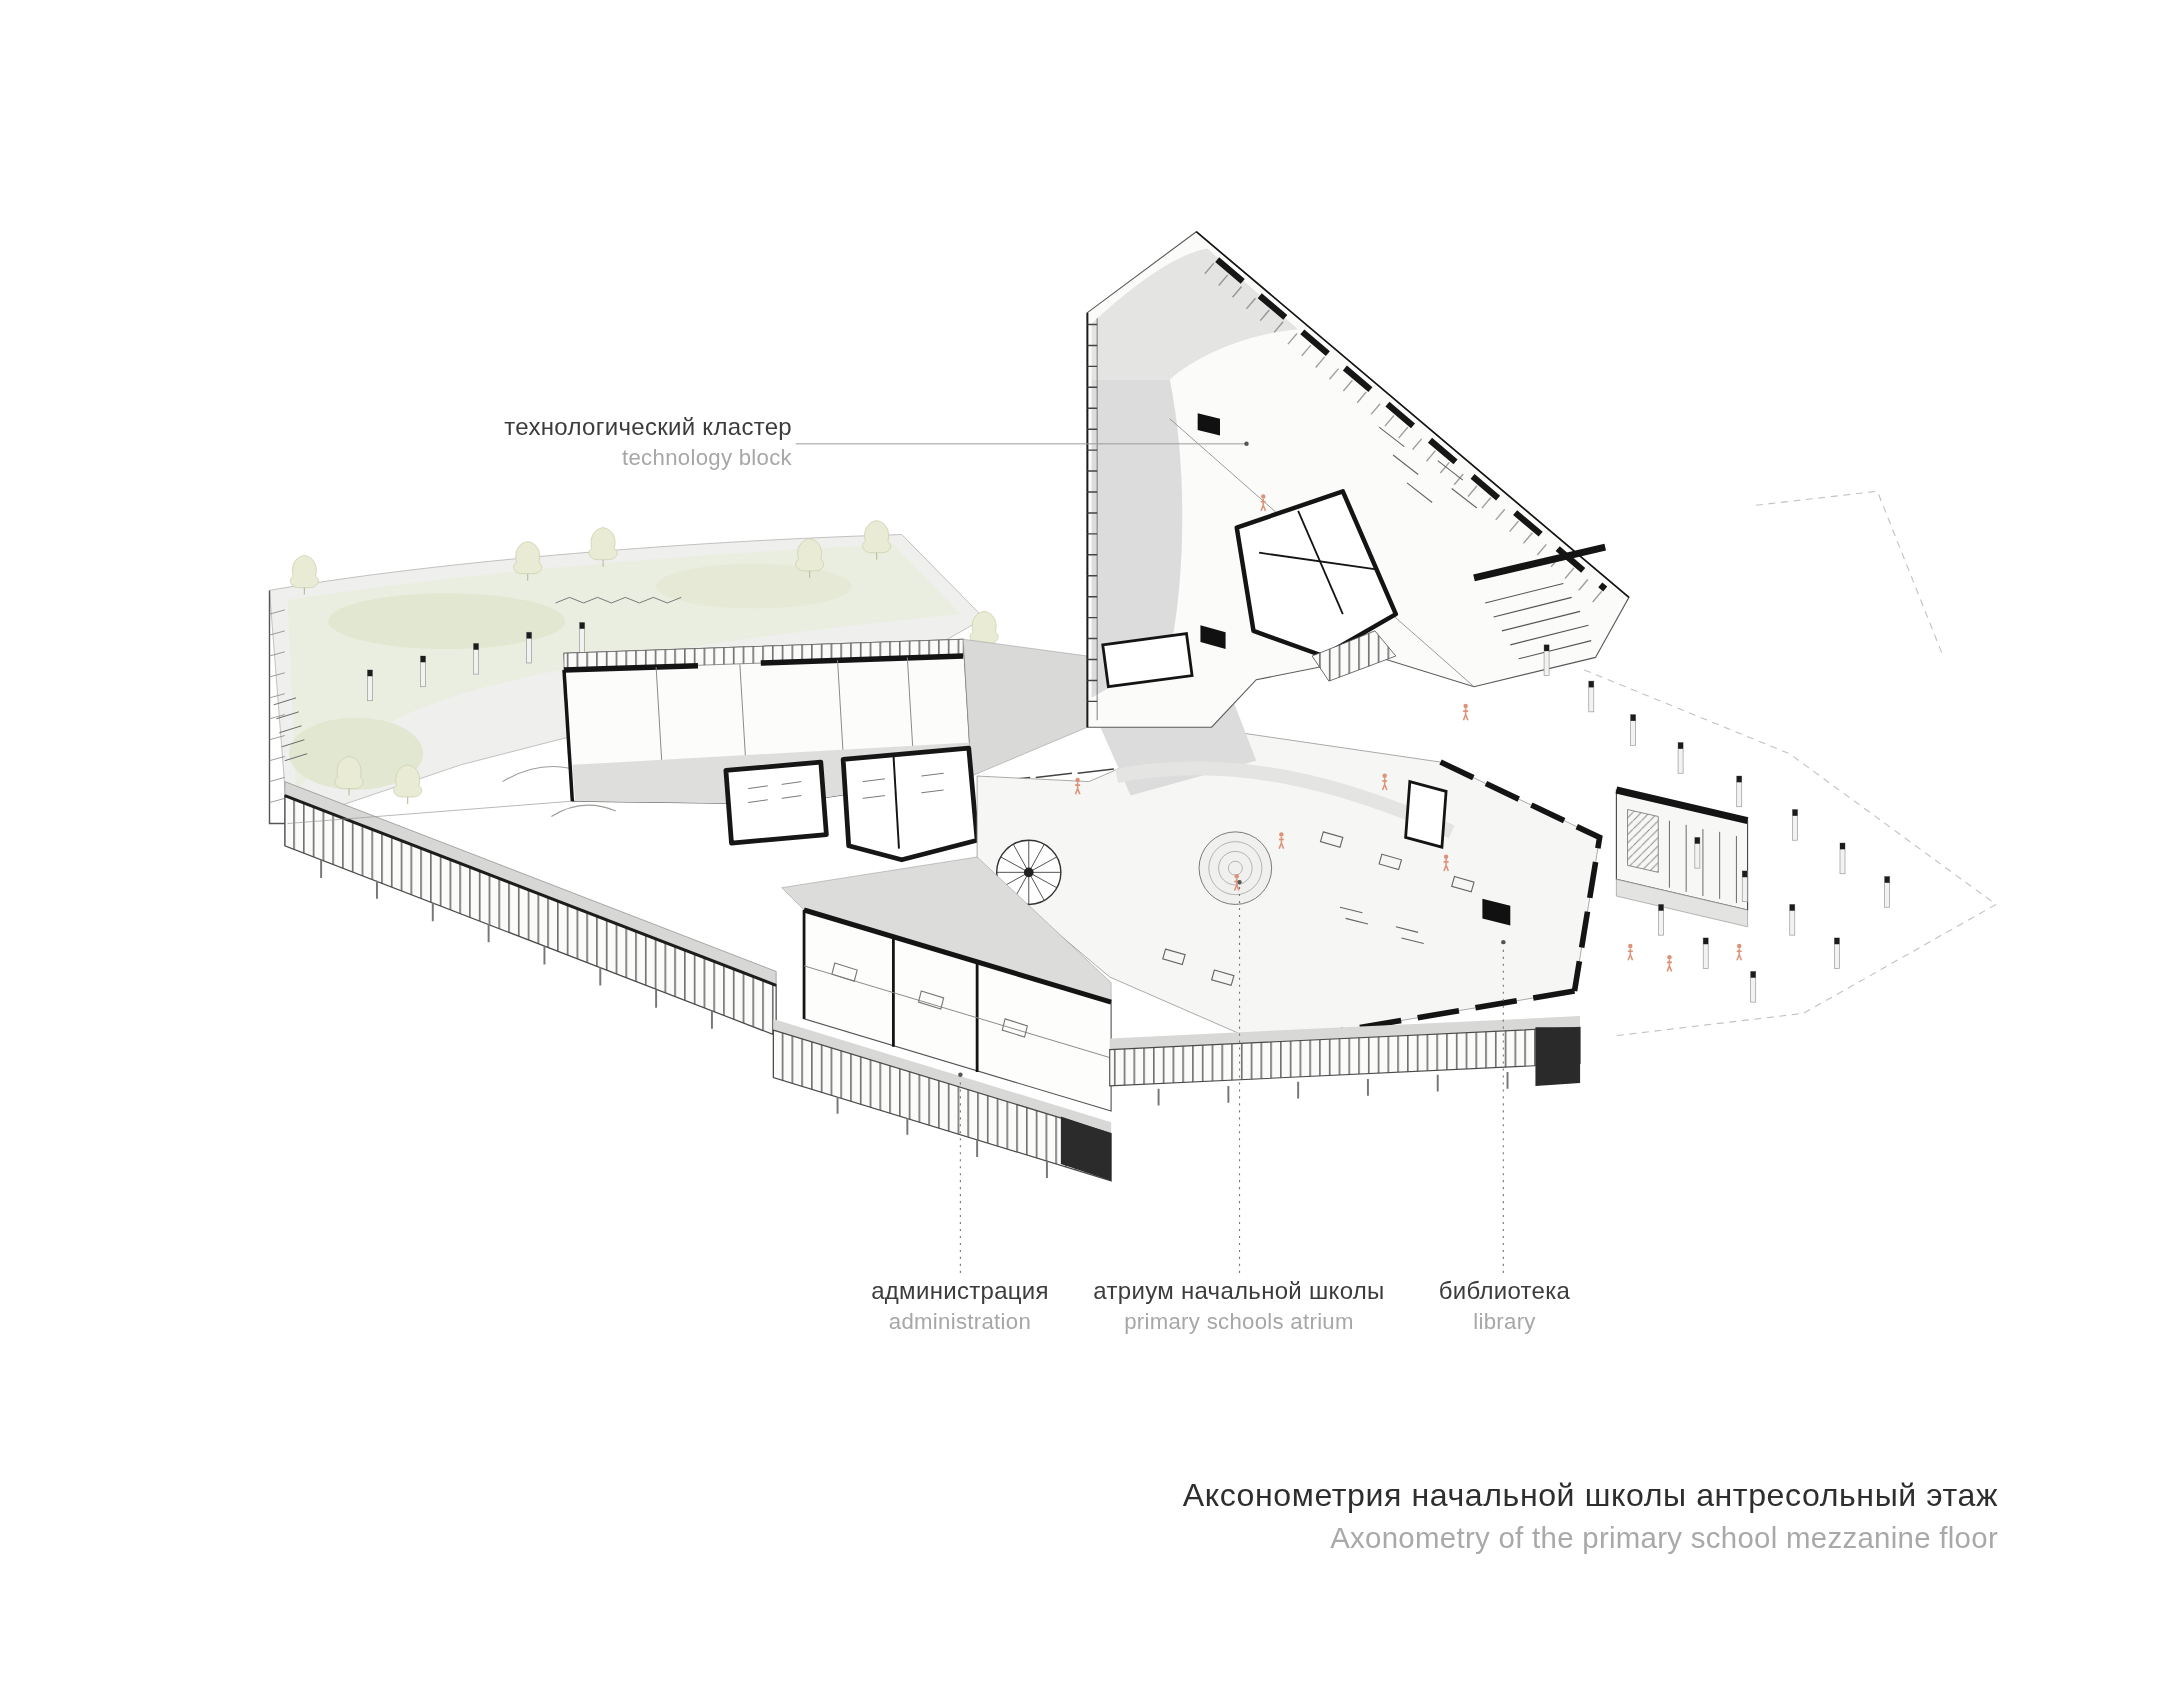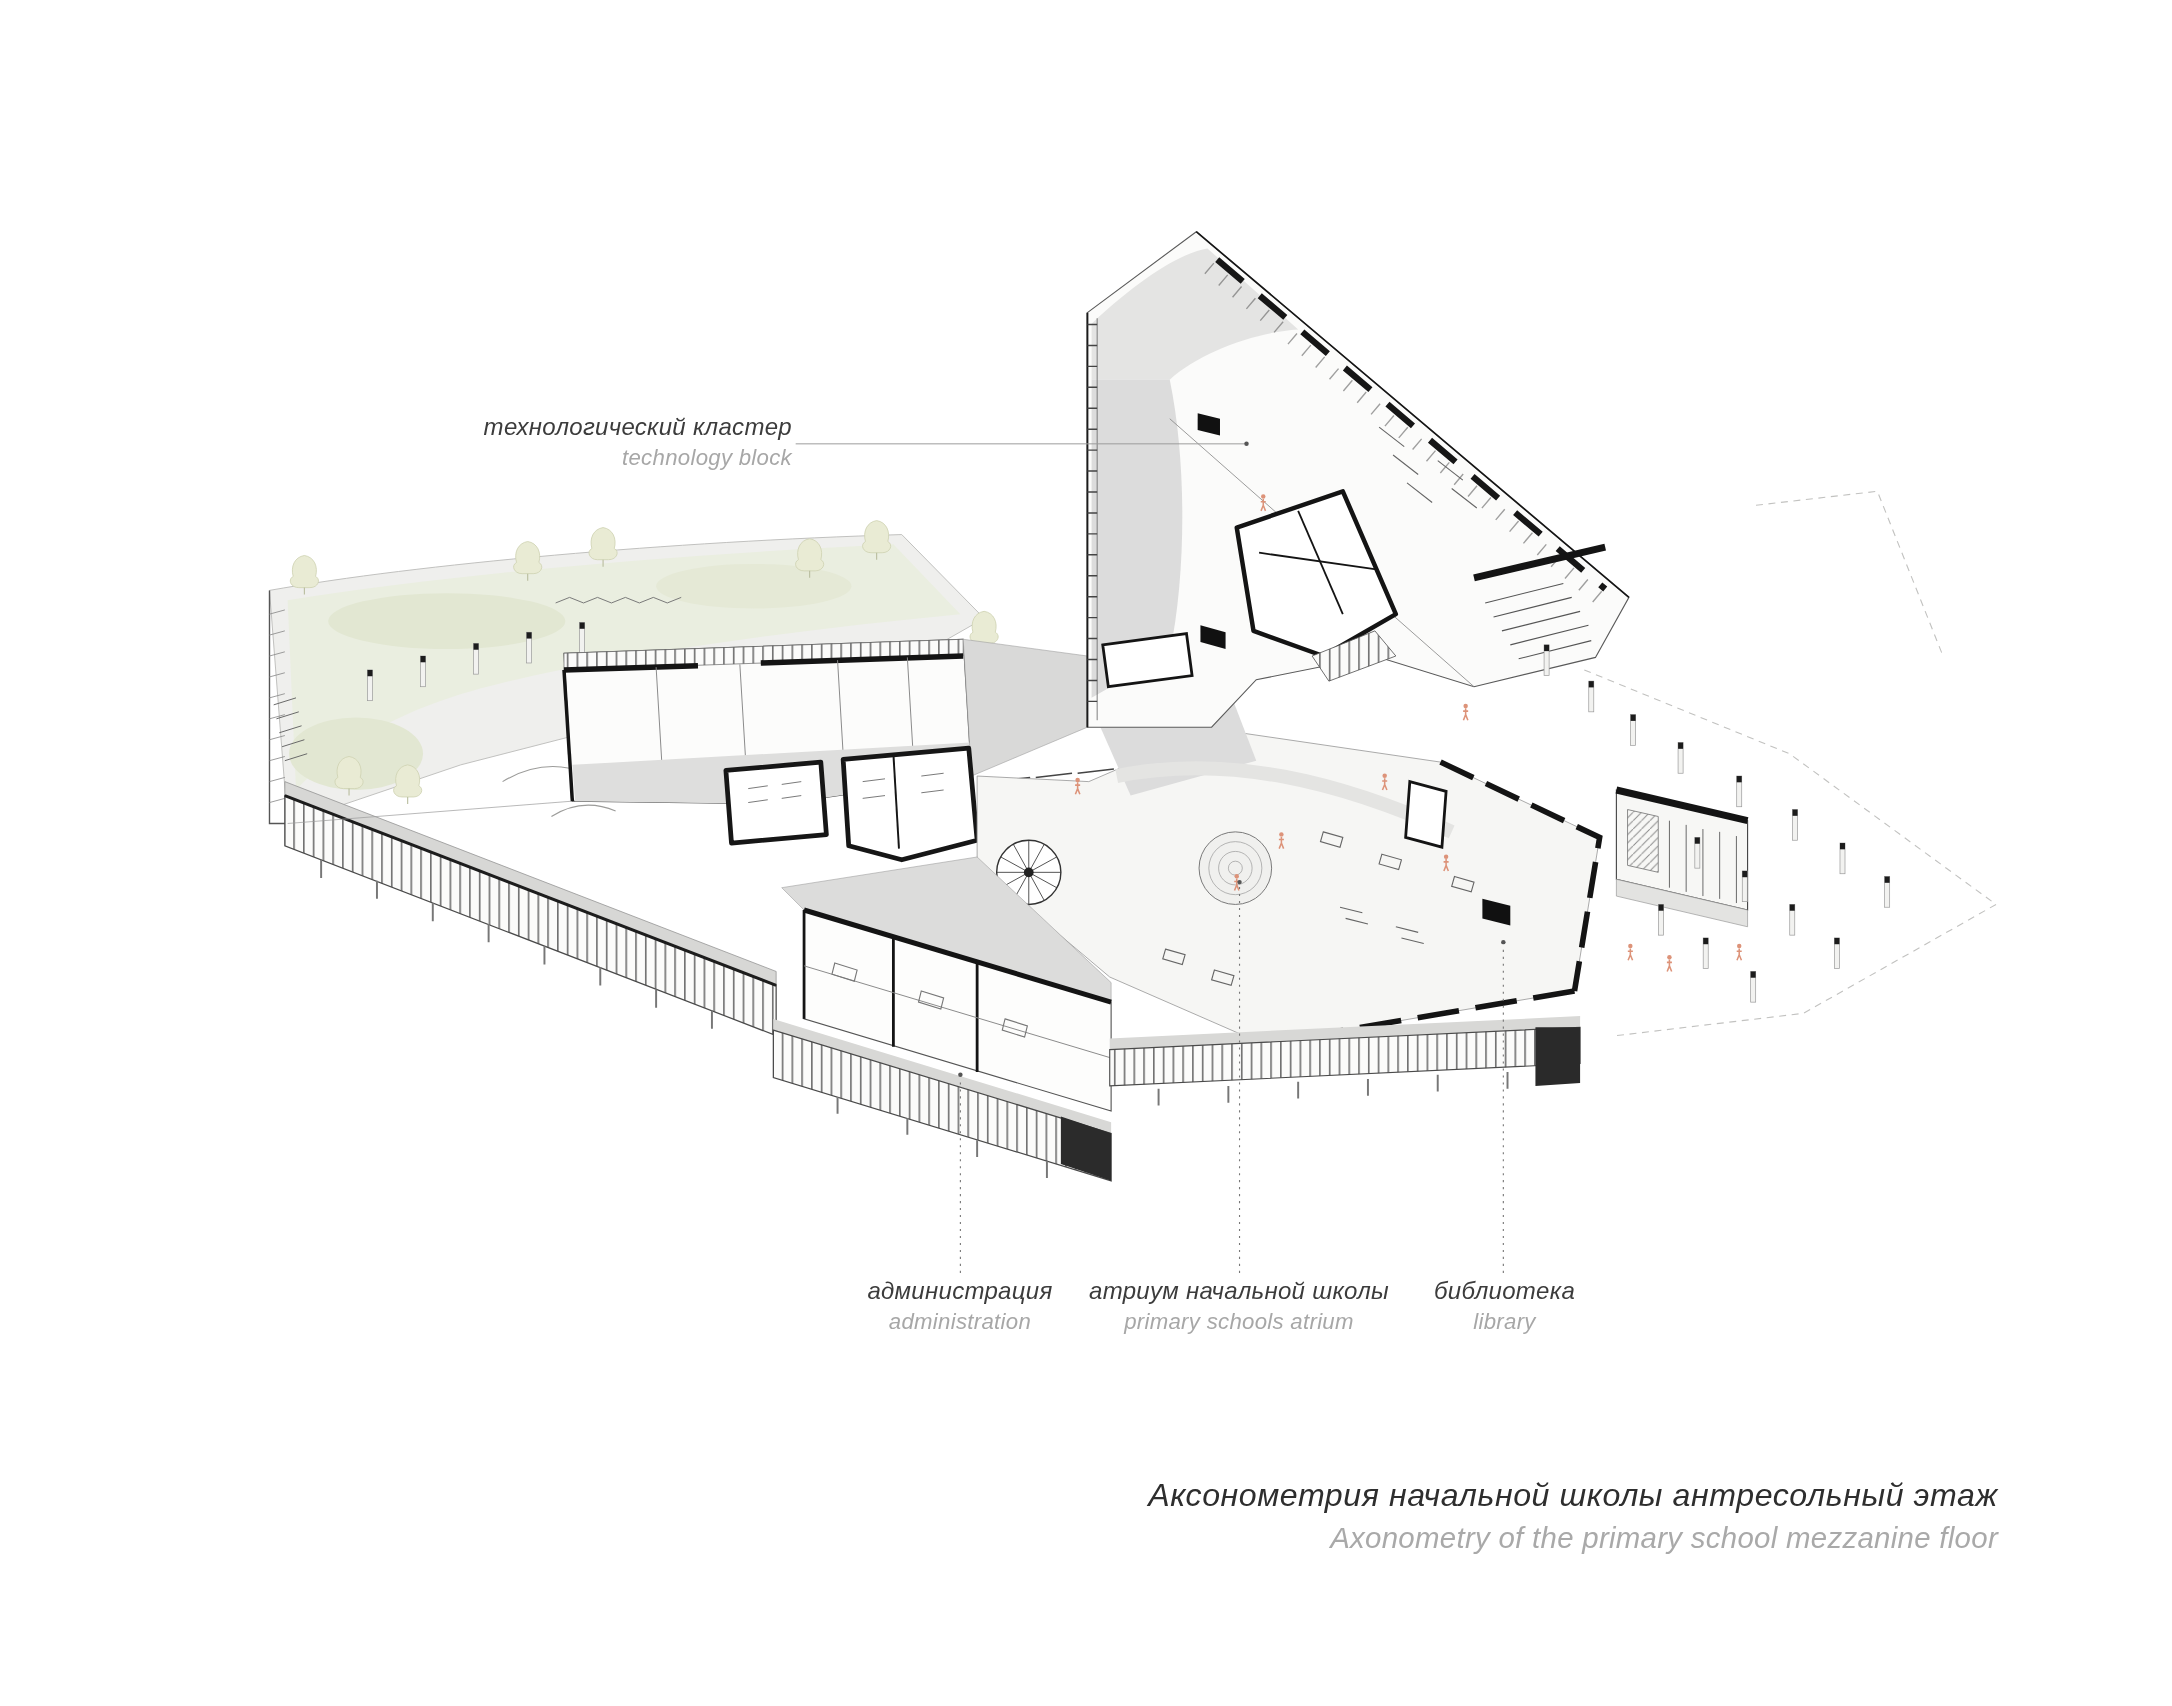--- a/index.html
+++ b/index.html
@@ -1,16 +1,16 @@
 <!DOCTYPE html>
 <html style="font-size:7.4px"><head>
 <meta charset="utf-8">
 <style>
   html,body{margin:0;padding:0;background:#ffffff;}
-  #canvas{position:relative;width:2172px;height:1574px;overflow:hidden;background:#ffffff;font-style:italic;}
+  #canvas{position:relative;width:2172px;height:1574px;overflow:hidden;background:#ffffff;}
   .stage{
     position:relative;width:724px;height:569px;
     transform:scale(3);transform-origin:0 0;
     background:#ffffff;
     font-family:"Liberation Sans", sans-serif;
   }
   svg{position:absolute;left:0;top:0;}
   .callout{position:absolute;line-height:1.28;letter-spacing:0.1px;}
   .callout .ru{font-size:8px;color:#3c3c3c;}
   .callout .en{font-size:7.4px;color:#a7a7a7;}

